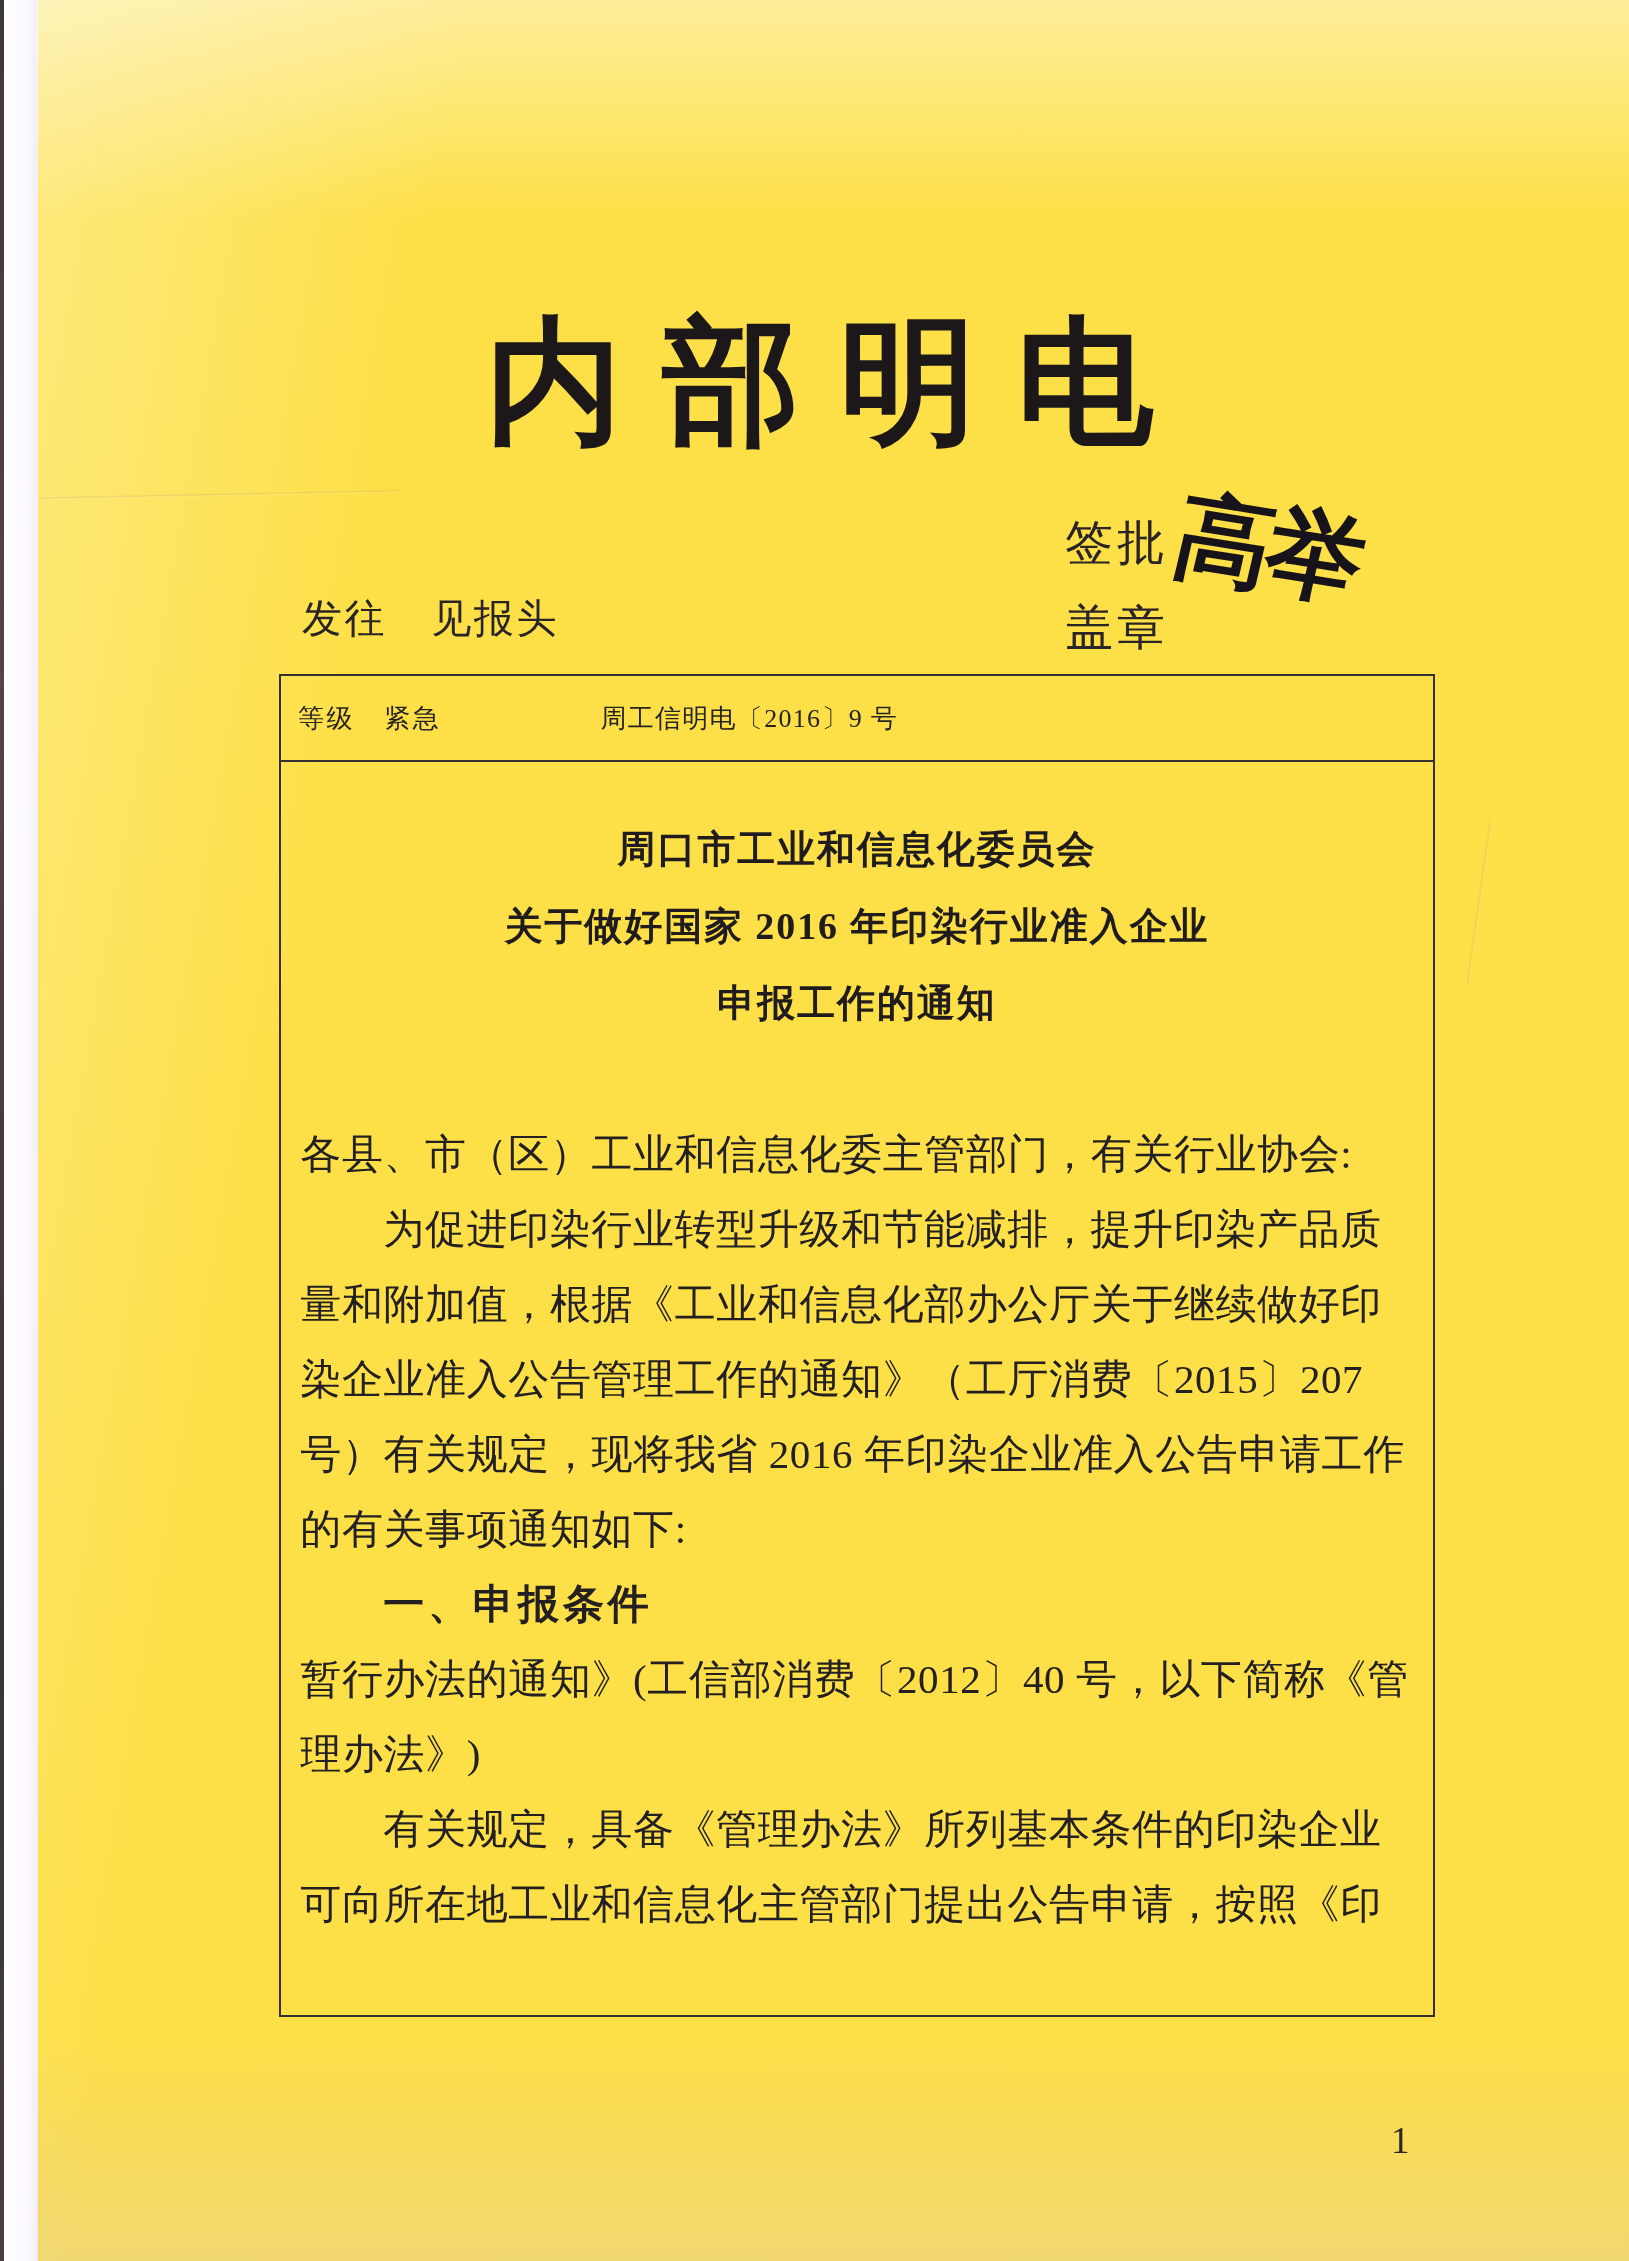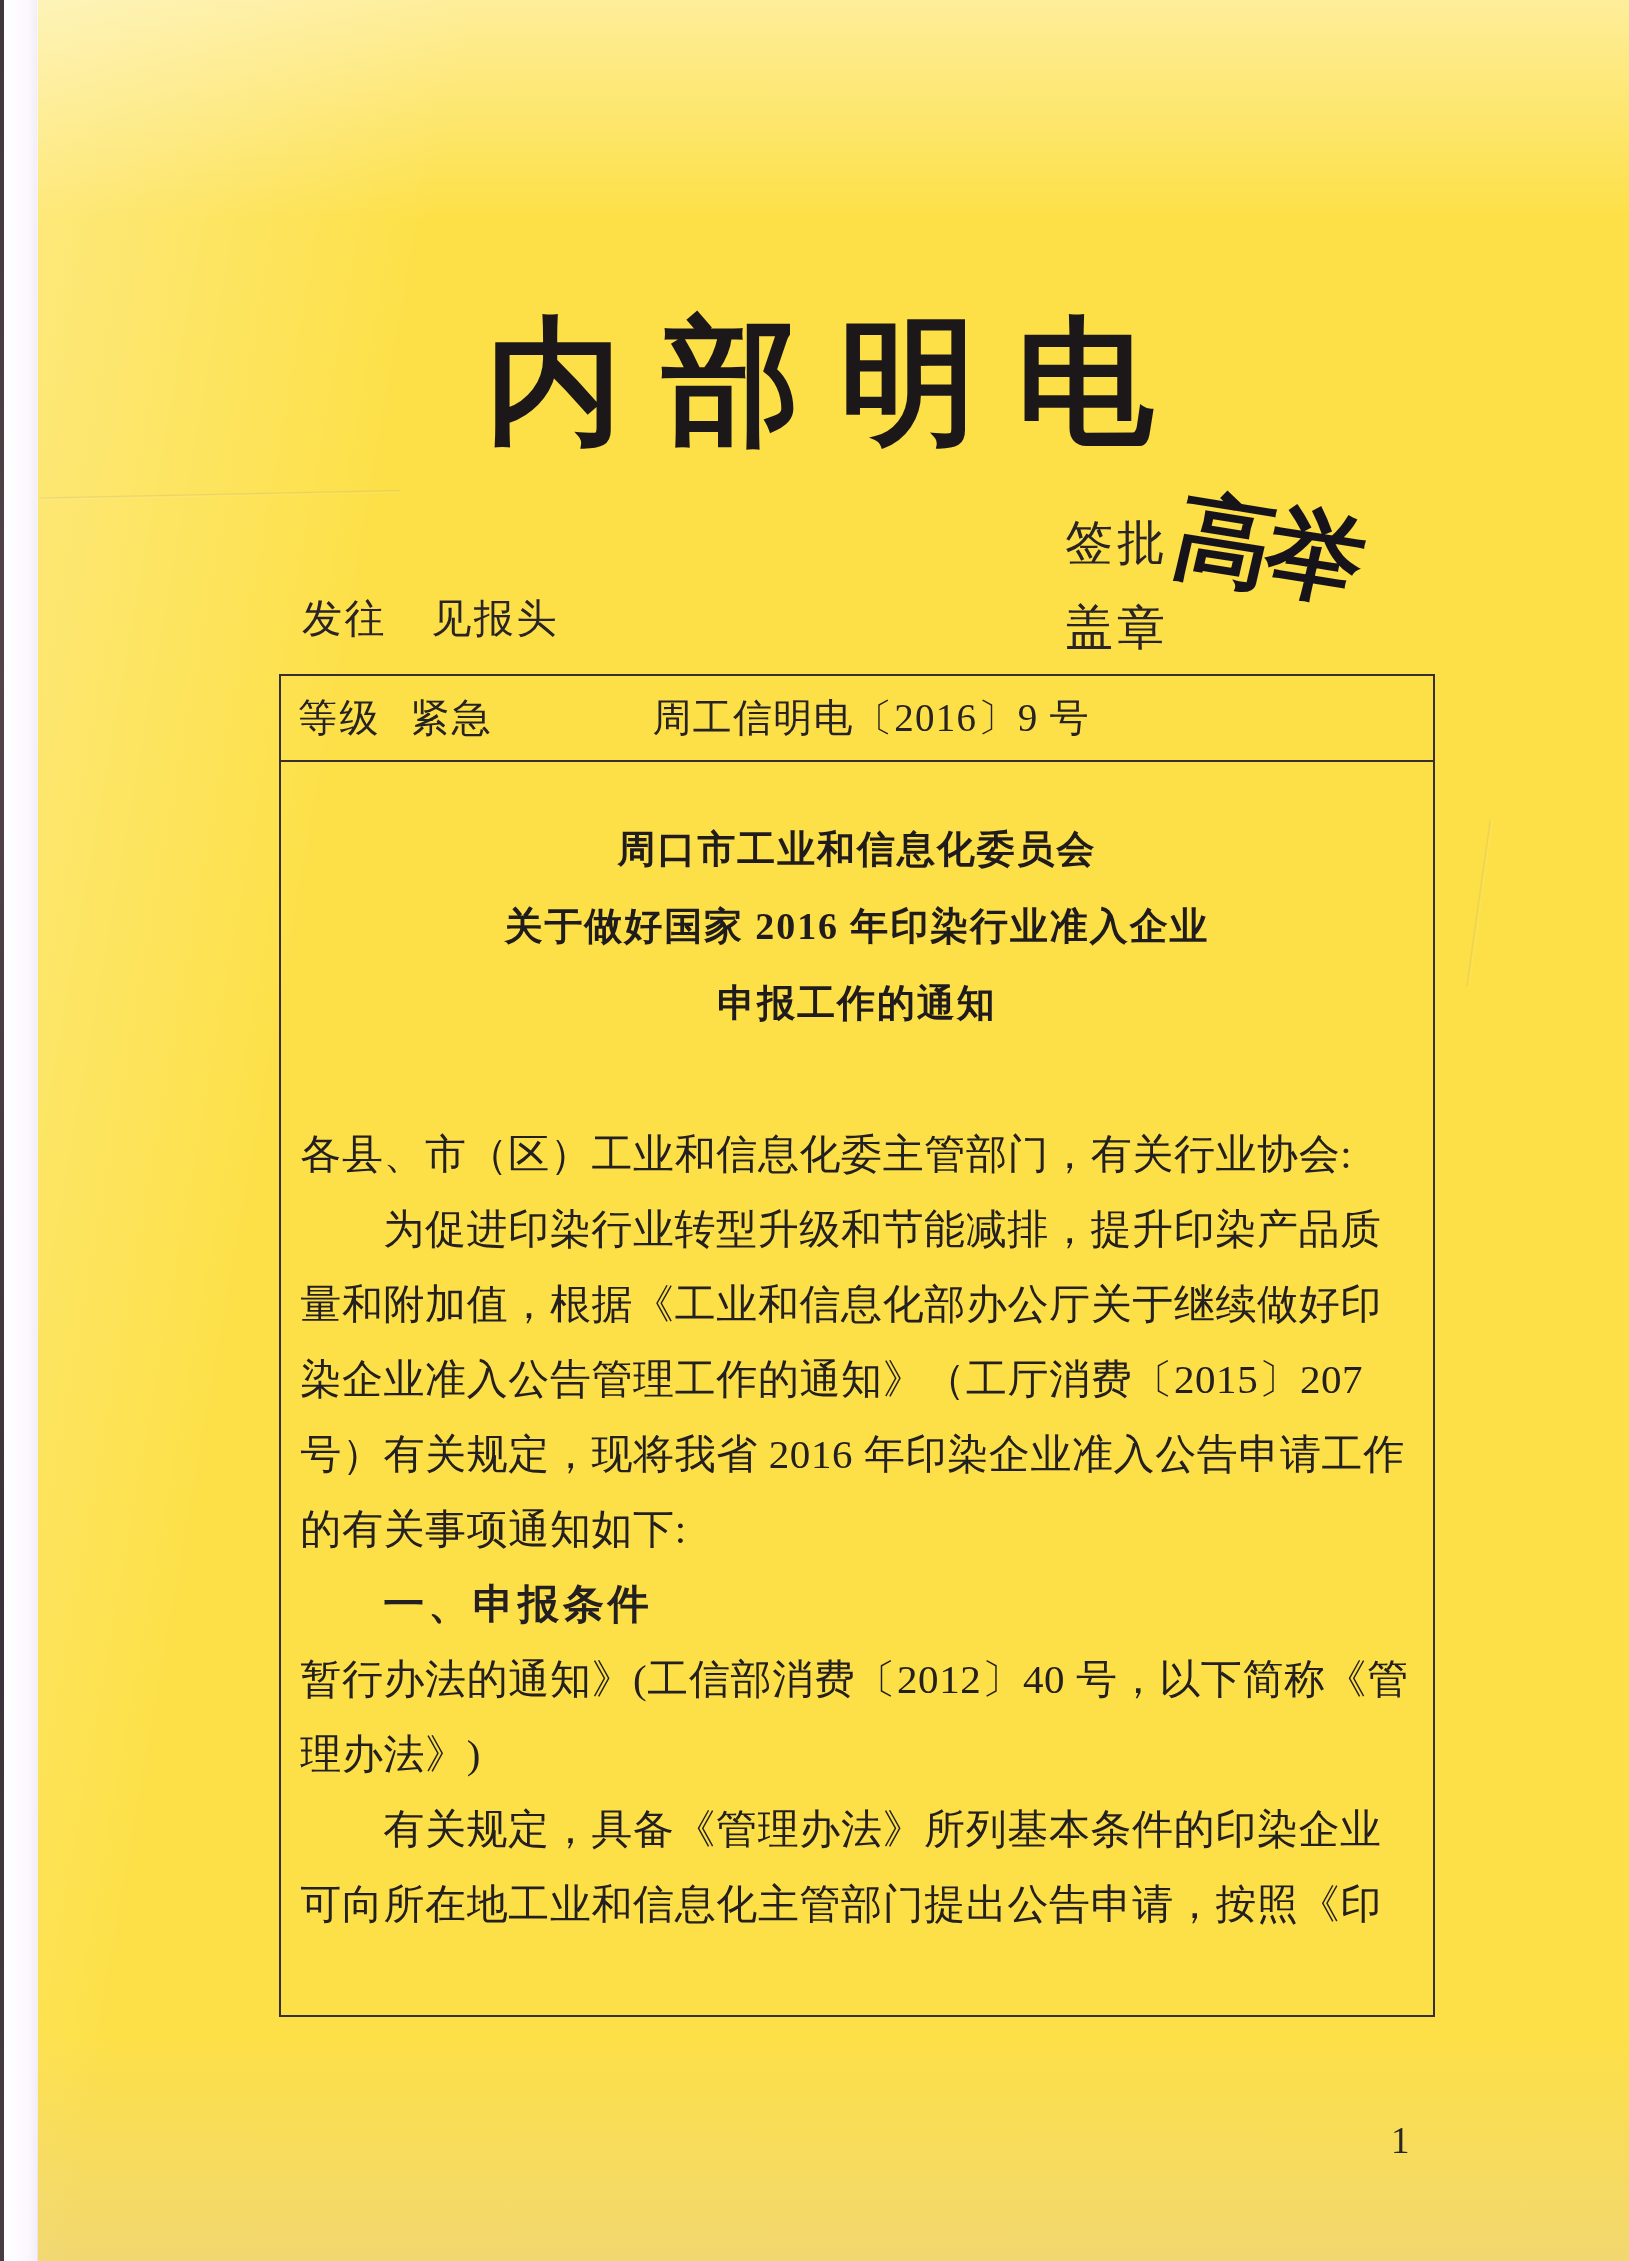--- a/index.html
+++ b/index.html
@@ -46,21 +46,21 @@
   }
   .routing{position:absolute;left:302px;top:591px;font-size:40px;display:flex;gap:44px;
     letter-spacing:2.6px;color:#2a2426;white-space:nowrap;}
 
   
   .notice-box{position:absolute;left:279px;top:674px;width:1152px;height:1339px;
     border:2.6px solid #35302f;}
   .grade-row{position:absolute;top:0;left:0;right:0;height:84px;
     border-bottom:2.6px solid #35302f;
     display:flex;align-items:center;padding-left:17px;
-    font-size:39px;letter-spacing:2.6px;white-space:nowrap;color:#272223;}
+    font-size:26px;letter-spacing:2.6px;white-space:nowrap;color:#272223;}
   .grade-row .grade-val{margin-left:29px;}
   .grade-row .doc-no{margin-left:159px;letter-spacing:1.3px;}
 
   .notice-title{position:absolute;top:135px;left:0;width:100%;
     text-align:center;font-size:38px;font-weight:bold;line-height:77px;
     letter-spacing:1.9px;color:#201b1d;}
   .notice-title div{white-space:nowrap;}
 
   .notice-body{position:absolute;top:441px;left:19.3px;width:1122px;
     font-size:41px;line-height:75px;letter-spacing:0.6px;color:#242021;}

